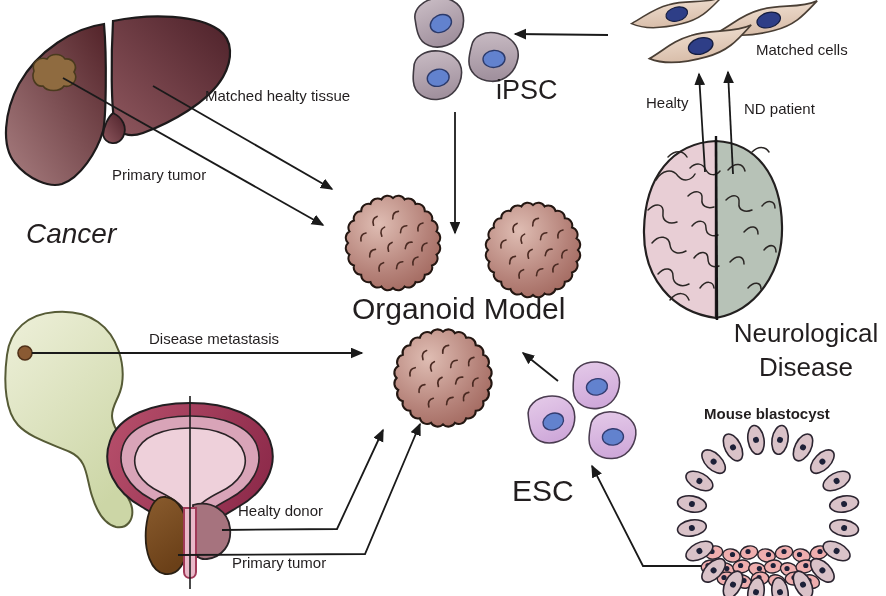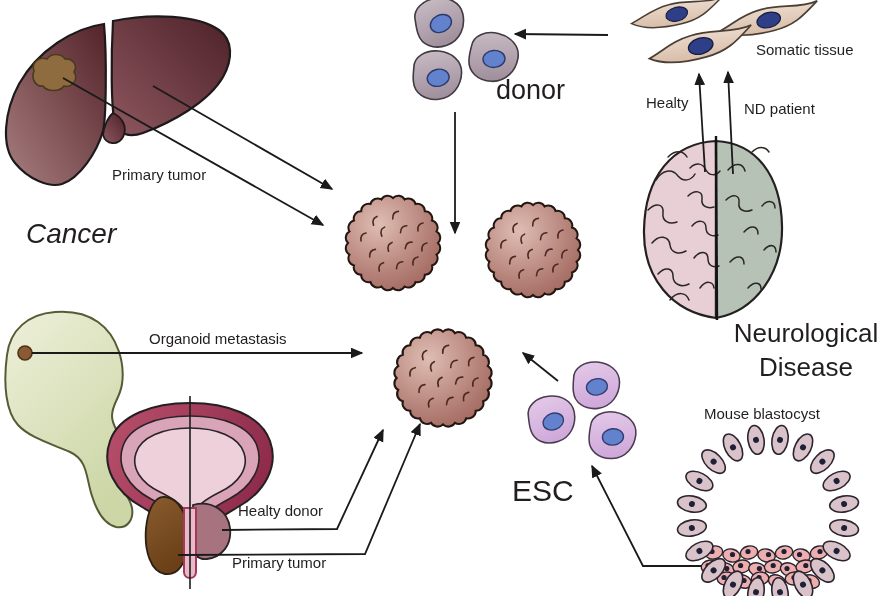--- a/index.html
+++ b/index.html
@@ -347,26 +347,28 @@
     <line x1="455" y1="112" x2="455" y2="233" marker-end="url(#ah)"></line>
     <line x1="705" y1="172" x2="699" y2="74" marker-end="url(#ah)"></line>
     <line x1="733" y1="174" x2="728" y2="72" marker-end="url(#ah)"></line>
     <line x1="32" y1="353" x2="362" y2="353" marker-end="url(#ah)"></line>
     <path d="M222,530 L337,529 L383,430" marker-end="url(#ah)"></path>
     <path d="M178,555 L365,554 L420,424" marker-end="url(#ah)"></path>
     <line x1="558" y1="381" x2="523" y2="353" marker-end="url(#ah)"></line>
   </g>
 </svg>
 
+<div class="label sm" style="left:205px;top:88px;">Matched healty tissue</div>
 <div class="label sm" style="left:112px;top:167px;">Primary tumor</div>
 <div class="label cancer" style="left:26px;top:219px;font-style:italic;">Cancer</div>
-<div class="label ipsc" style="left:496px;top:76px;">donor</div>
-<div class="label sm" style="left:756px;top:42px;">Somatic tissue</div>
+<div class="label ipsc" style="left:496px;top:76px;">iPSC</div>
+<div class="label sm" style="left:756px;top:42px;">Matched cells</div>
 <div class="label sm" style="left:646px;top:95px;">Healty</div>
 <div class="label sm" style="left:744px;top:101px;">ND patient</div>
+<div class="label big" style="left:352px;top:292px;">Organoid Model</div>
 <div class="label neuro" style="left:713px;top:316px;">Neurological Disease</div>
-<div class="label sm" style="left:149px;top:331px;">Organoid metastasis</div>
+<div class="label sm" style="left:149px;top:331px;">Disease metastasis</div>
 <div class="label big" style="left:512px;top:458px;margin-top:16px;">ESC</div>
 <div class="label sm" style="left:238px;top:503px;">Healty donor</div>
 <div class="label sm" style="left:232px;top:555px;">Primary tumor</div>
-<div class="label sm" style="left:704px;top:406px;">Mouse blastocyst</div>
+<div class="label sm" style="left:704px;top:406px;font-weight:bold;">Mouse blastocyst</div>
 
 </div>
 
 </body></html>

